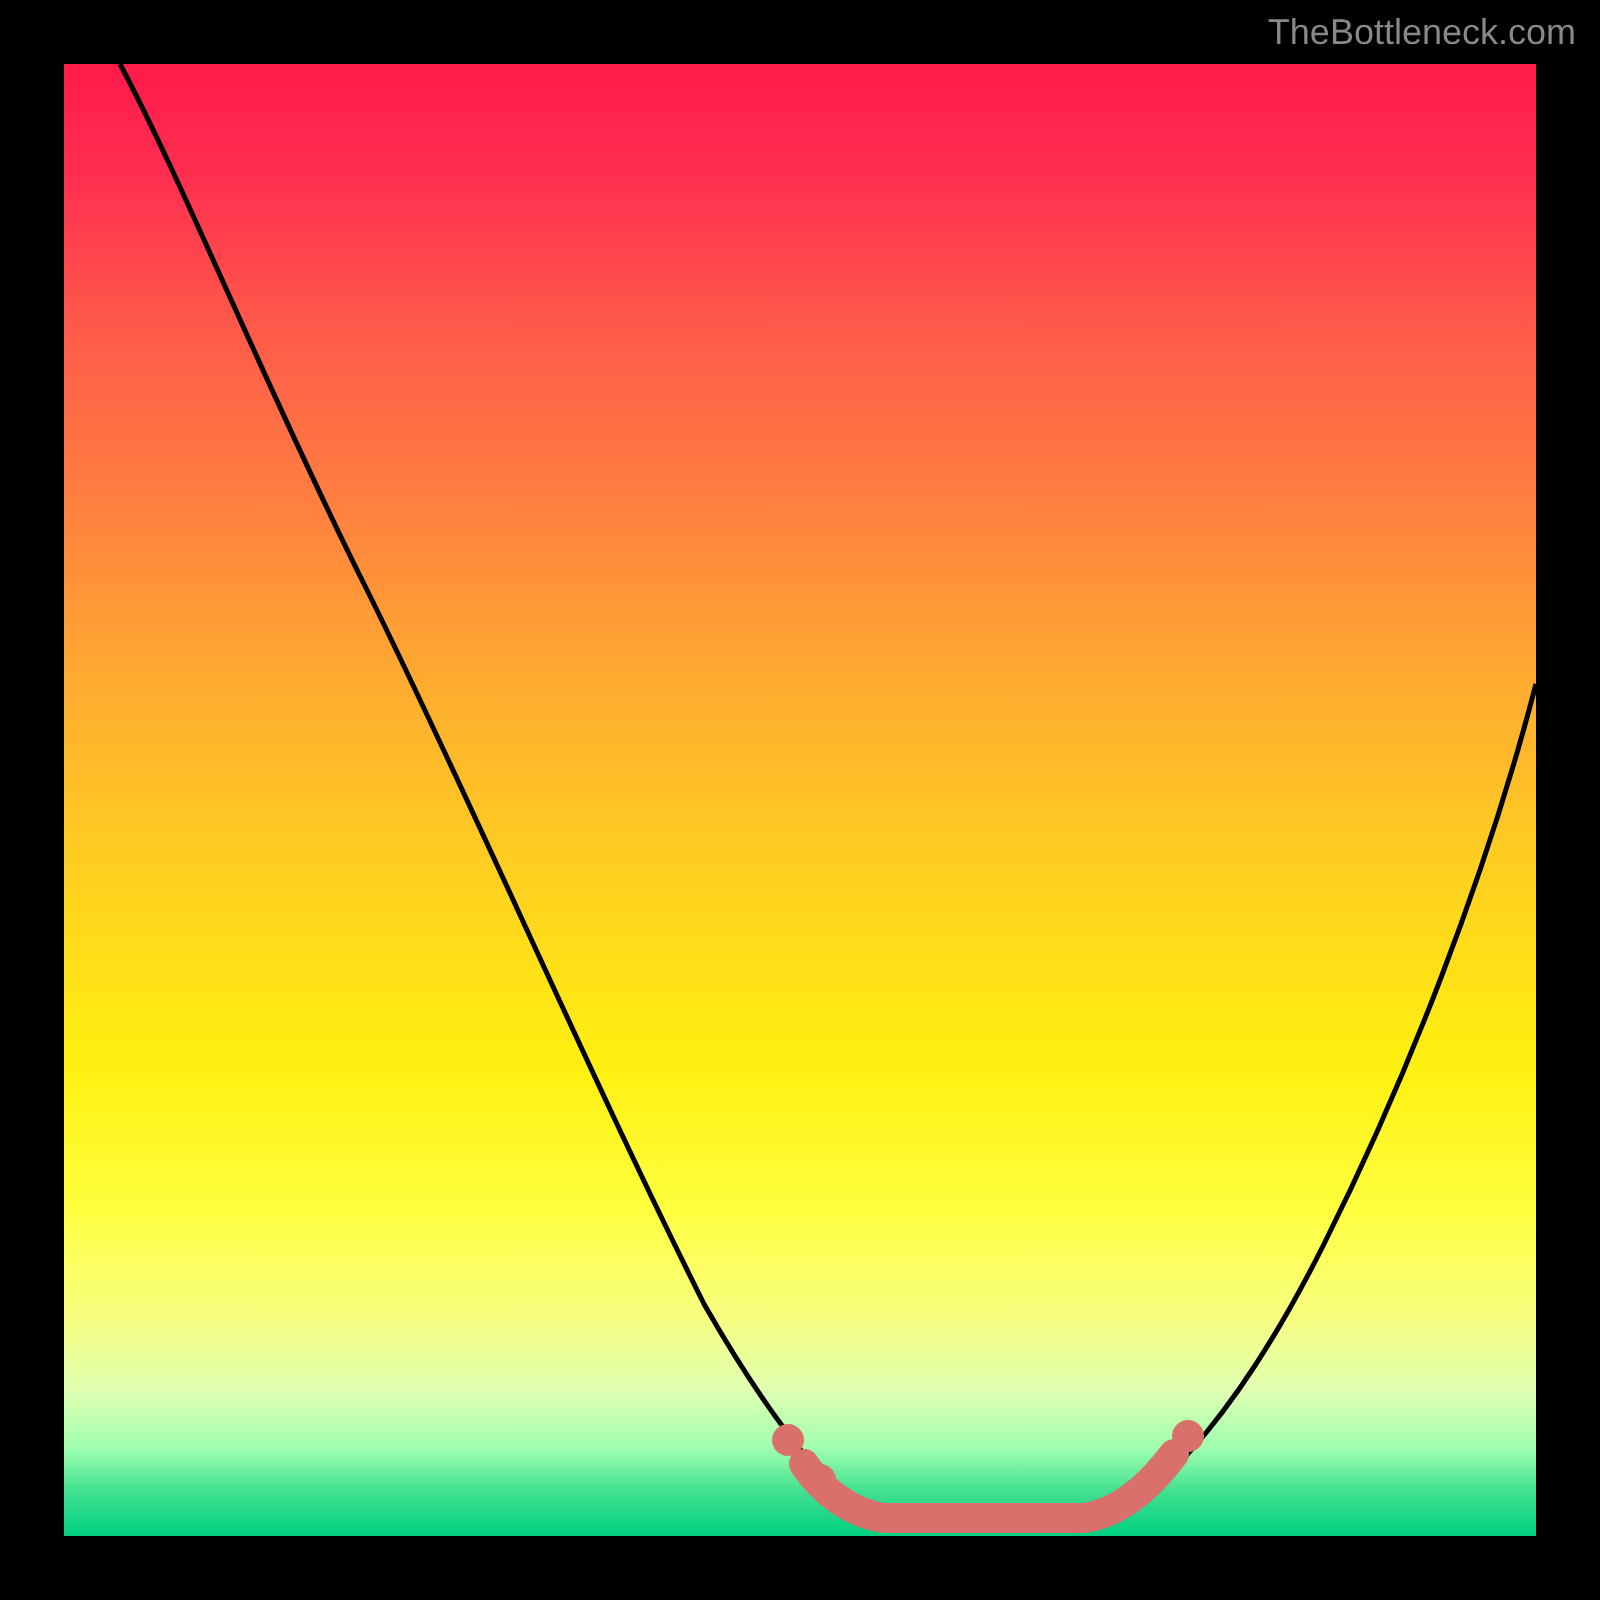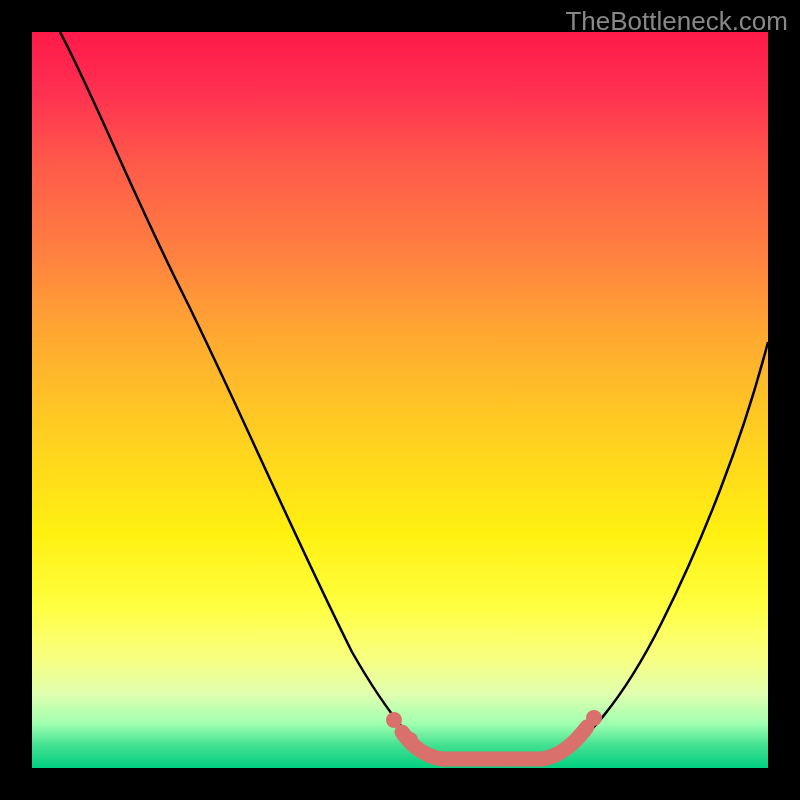--- a/index.html
+++ b/index.html
@@ -9,21 +9,21 @@
     background: #000;
     position: relative;
     overflow: hidden;
     font-family: Arial, sans-serif;
   }
   .watermark {
     position: absolute;
     top: 6px;
     right: 12px;
     color: #888;
-    font-size: 26px;
+    font-size: 18px;
     font-weight: normal;
     z-index: 10;
   }
   .plot-area {
     position: absolute;
     left: 32px;
     top: 32px;
     width: 736px;
     height: 736px;
     background: linear-gradient(to bottom,

